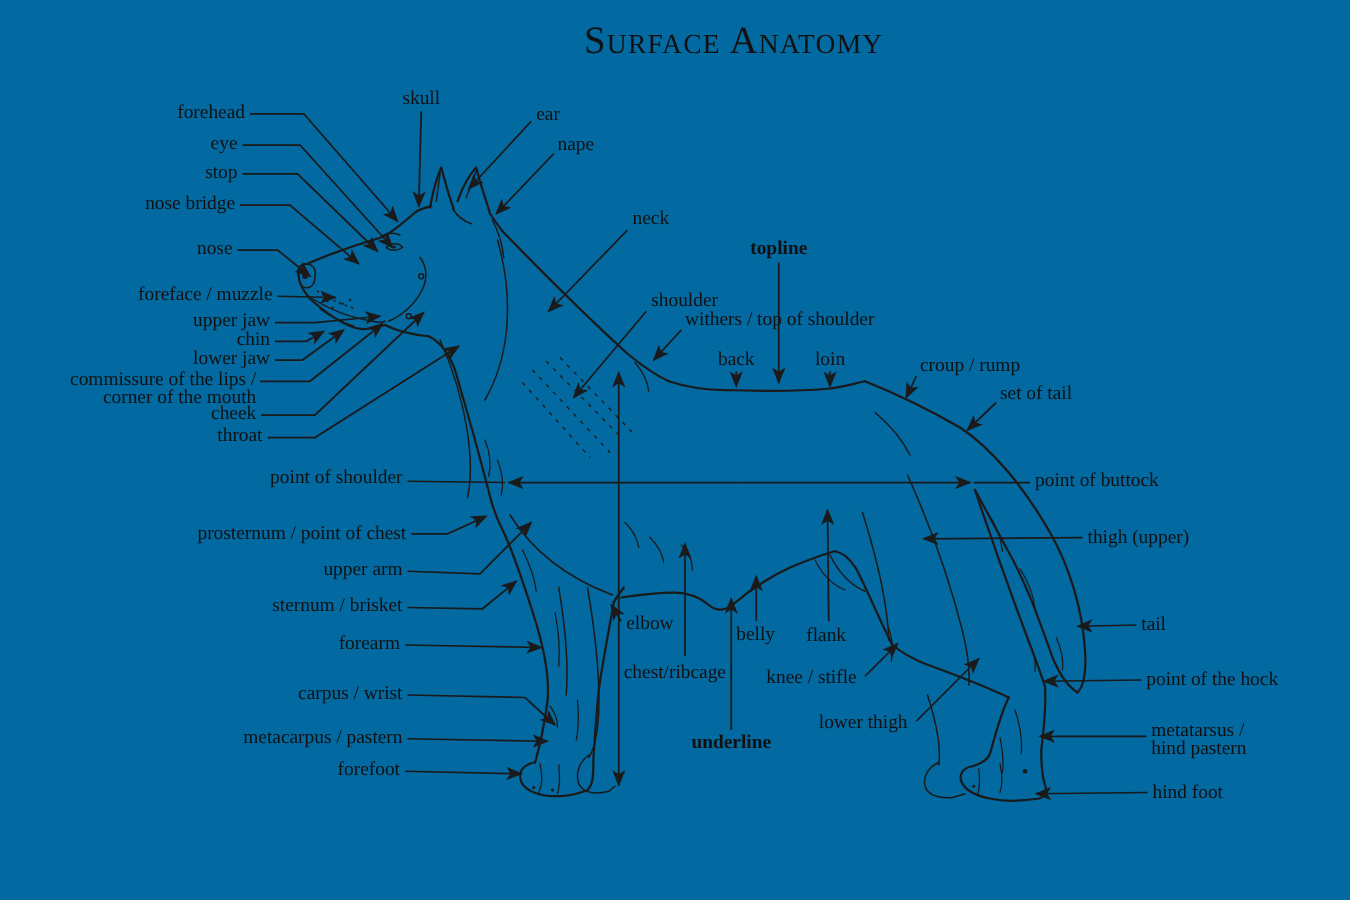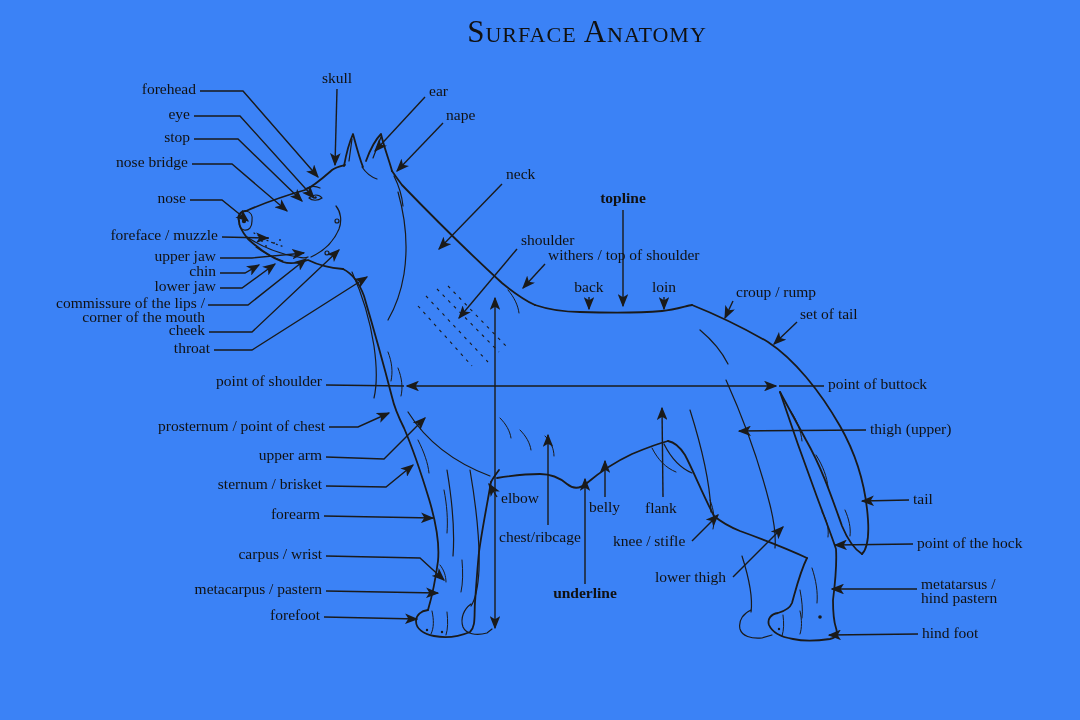--- a/index.html
+++ b/index.html
@@ -1,16 +1,16 @@
 <!DOCTYPE html>
 <html><head>
 <meta charset="utf-8">
 <style>
   html,body{margin:0;padding:0;background:#fff;}
-  #stage{position:relative;width:1080px;height:720px;background:#3b82f6;overflow:hidden;}
+  #stage{position:relative;width:1080px;height:720px;background:#0369a1;overflow:hidden;}
   svg{position:absolute;top:0;left:0;}
   .title{font-family:"Liberation Serif",serif;font-size:31px;font-variant:small-caps;
          letter-spacing:1px;fill:#111;text-anchor:middle;}
   .lbl{font-family:"Liberation Serif",serif;font-size:15.5px;fill:#111;}
   .bold{font-weight:bold;}
   .end{text-anchor:end;} .mid{text-anchor:middle;}
   .ll{stroke:#1a1a1a;stroke-width:1.4;fill:none;marker-end:url(#arr);}
   .lc{stroke:#1a1a1a;stroke-width:1.4;fill:none;}
   .dog{stroke:#1a1a1a;stroke-width:1.8;fill:none;stroke-linecap:round;stroke-linejoin:round;}
   .din{stroke:#1a1a1a;stroke-width:1.2;fill:none;stroke-linecap:round;}

